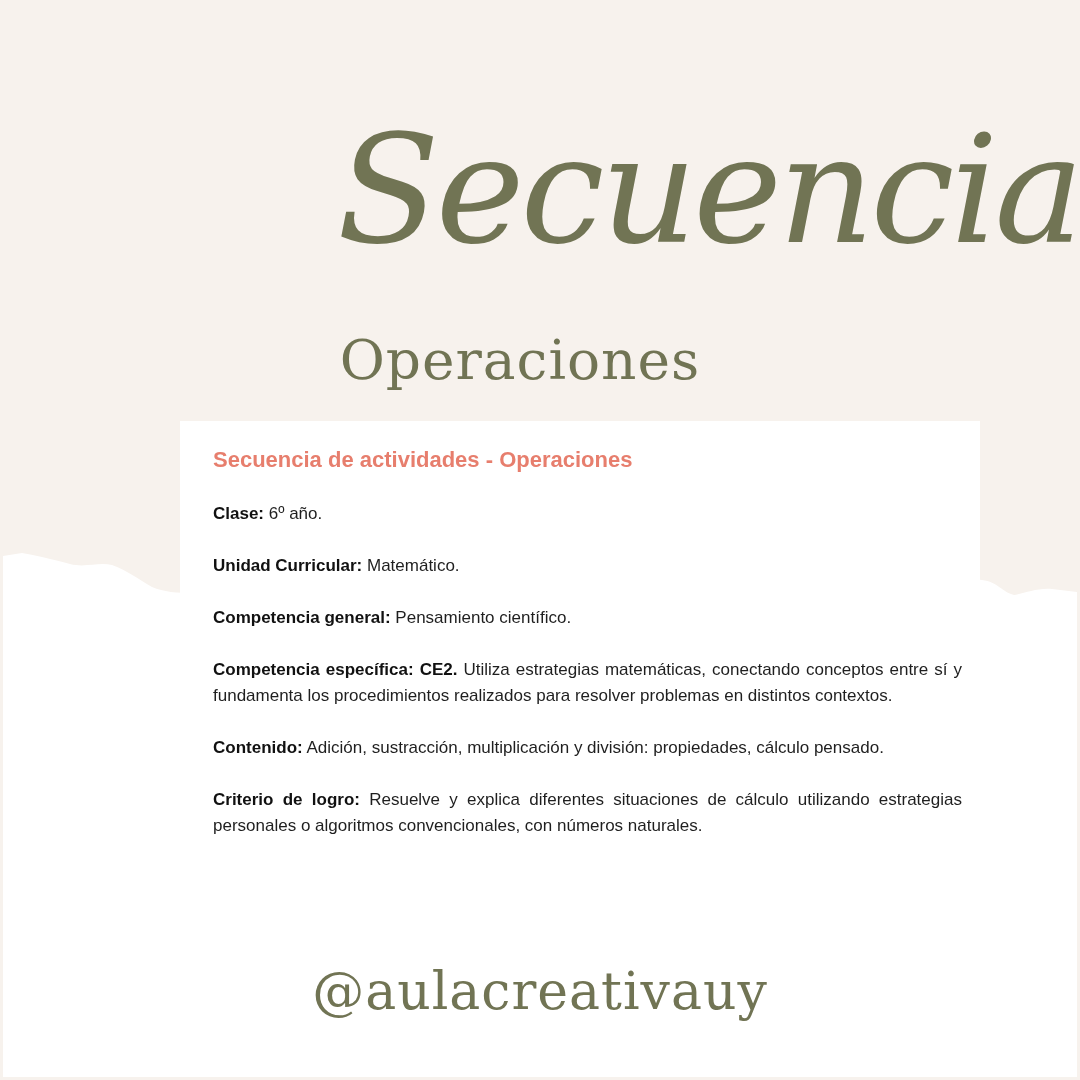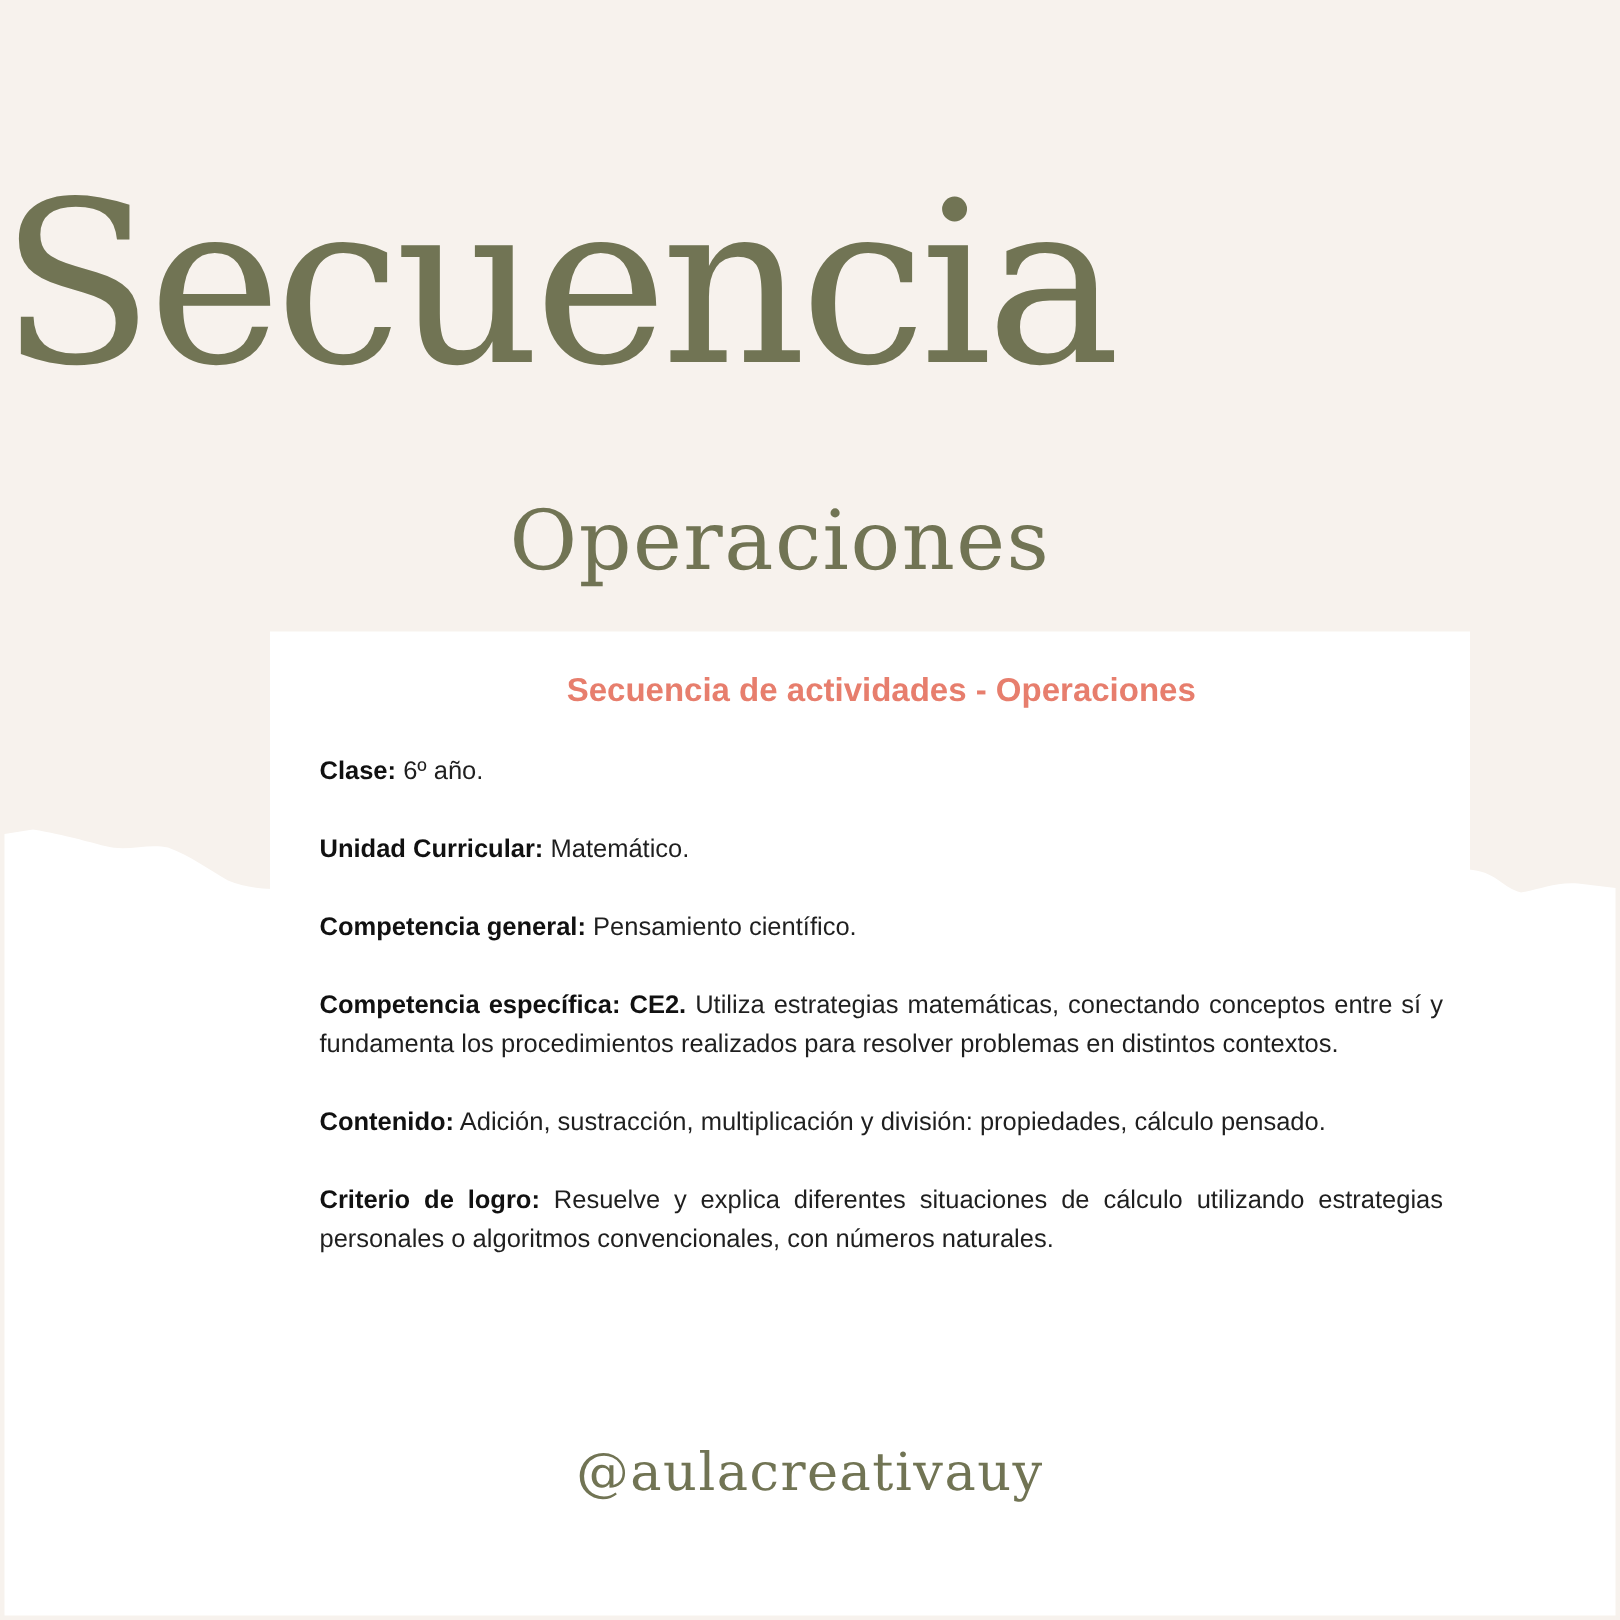--- a/index.html
+++ b/index.html
@@ -15,22 +15,23 @@
     position: absolute;
     inset: 0;
     width: 1080px;
     height: 1080px;
   }
   .title-script {
     position: absolute;
     top: 108px;
     left: 0;
     width: 1080px;
-    text-align: left;
+    text-align: right;
     font-family: "DejaVu Serif", serif;
+    font-style: italic;
     font-size: 150px;
     line-height: 1.1;
     color: #717454;
     letter-spacing: -4px;
   }
   .subtitle {
     position: absolute;
     top: 333px;
     left: 0;
     width: 1040px;
@@ -46,42 +47,42 @@
     left: 180px;
     top: 421px;
     width: 800px;
     height: 546px;
     background: #ffffff;
     box-sizing: border-box;
     padding: 26px 18px 0 33px;
   }
   .doc-title {
     margin: 0 0 28px 0;
-    text-align: center;
+    text-align: left;
     font-size: 22px;
     line-height: 26px;
     font-weight: bold;
     color: #e77e6d;
   }
   .doc-field {
     margin: 0 0 26px 0;
     font-size: 17px;
     line-height: 26px;
     color: #1f1f1f;
     text-align: justify;
   }
   .doc-field b { color: #111111; }
   .footer-handle {
     position: absolute;
     top: 963px;
     left: 0;
     width: 1080px;
     text-align: center;
     font-family: "DejaVu Serif", serif;
-    font-size: 35px;
+    font-size: 52px;
     line-height: 1.1;
     color: #717454;
     letter-spacing: 1px;
   }
 </style>
 </head>
 <body>
 
 <div class="canvas">
 

